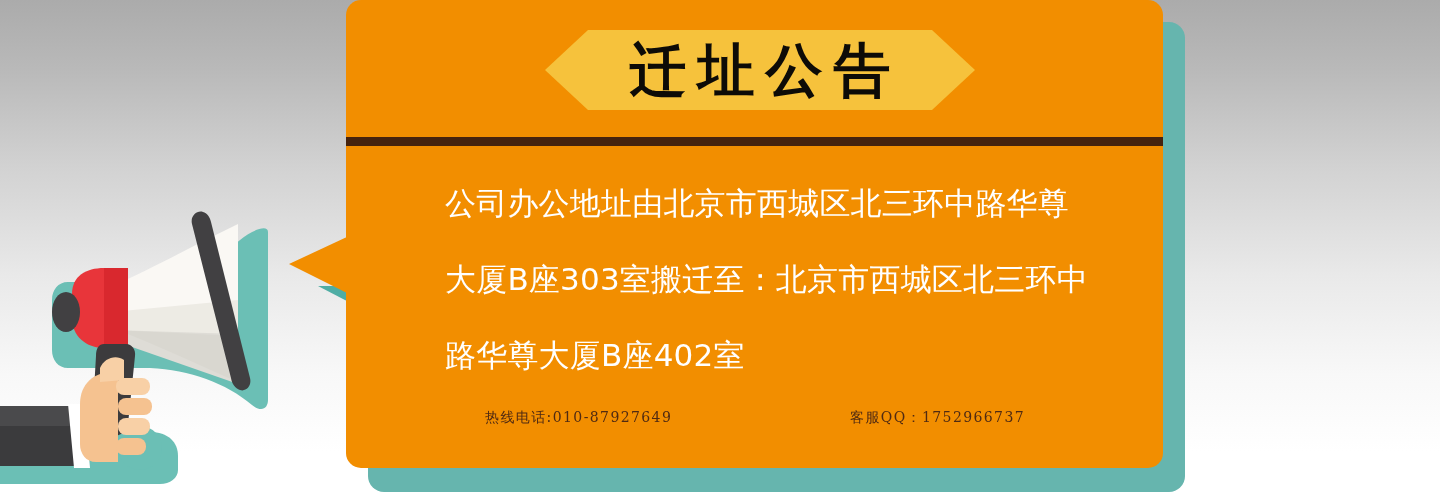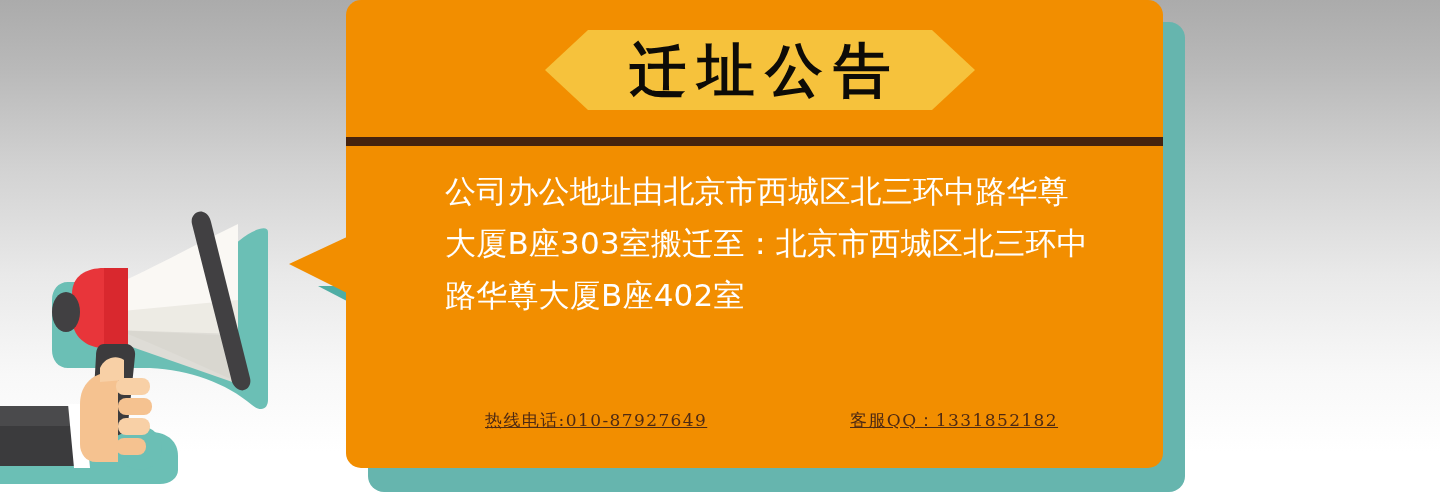--- a/index.html
+++ b/index.html
@@ -129,42 +129,41 @@
   }
 
   
   .body-text {
     position: absolute;
     left: 99px;
     top: 165px;
     width: 650px;
     color: #ffffff;
     font-size: 31px;
-    line-height: 52px;
+    line-height: 76px;
     font-family: "DejaVu Sans", "Liberation Sans", sans-serif;
     letter-spacing: 0.2px;
   }
 
   
   .footer {
     position: absolute;
     left: 0;
     top: 409px;
     width: 817px;
     height: 24px;
   }
   .footer-item {
     position: absolute;
     top: 0;
     color: #4f2a12;
-    font-size: 17px;
+    font-size: 14px;
     letter-spacing: 1.4px;
     font-family: "DejaVu Serif", "Liberation Serif", serif;
     white-space: nowrap;
-    text-decoration: underline;
   }
   .footer-hotline { left: 139px; }
   .footer-qq { left: 504px; }
 </style>
 </head>
 <body>
 
 <div id="banner-root">
 
   <div class="card-shadow"></div>
@@ -217,17 +216,17 @@
       <div class="hex"></div>
       <div class="title-text">迁址公告</div>
     </div>
 
     <div class="divider"></div>
 
     <div class="body-text">公司办公地址由北京市西城区北三环中路华尊大厦B座303室搬迁至：北京市西城区北三环中路华尊大厦B座402室</div>
 
     <div class="footer">
       <div class="footer-item footer-hotline">热线电话:010-87927649</div>
-      <div class="footer-item footer-qq">客服QQ：1331852182</div>
+      <div class="footer-item footer-qq">客服QQ：1752966737</div>
     </div>
 
   </div>
 </div>
 
 </body></html>

